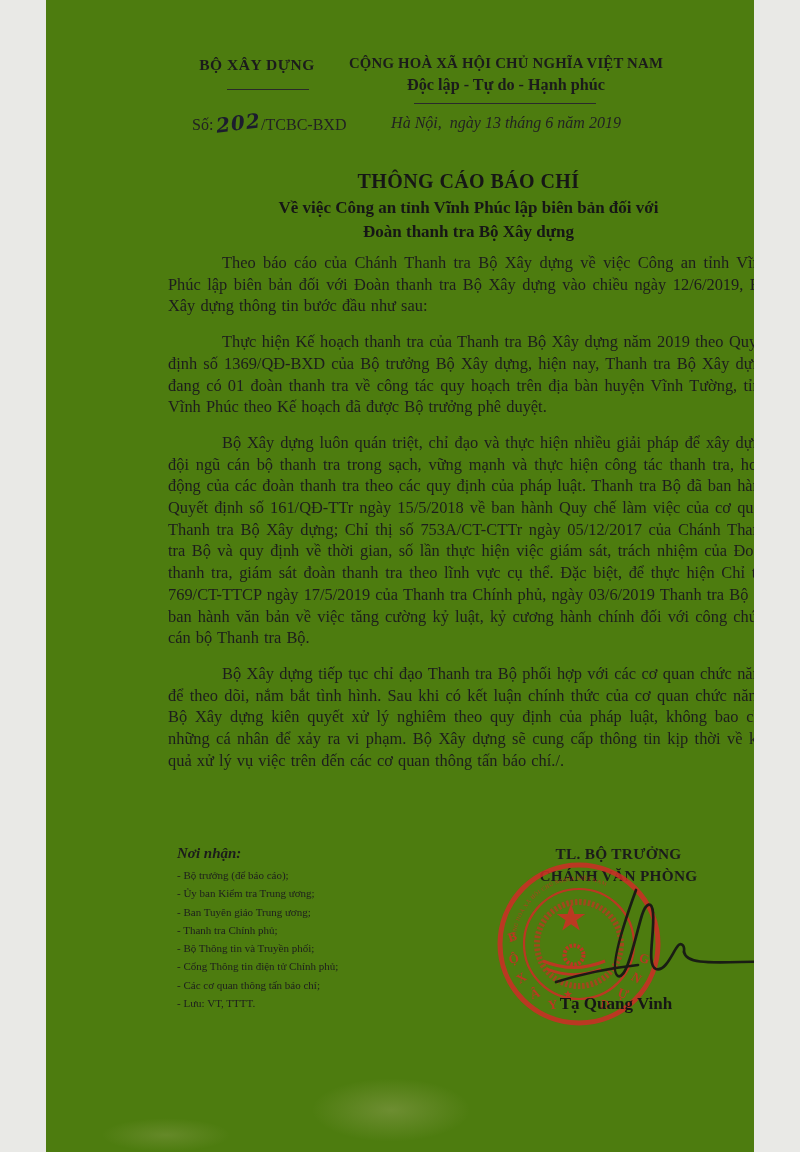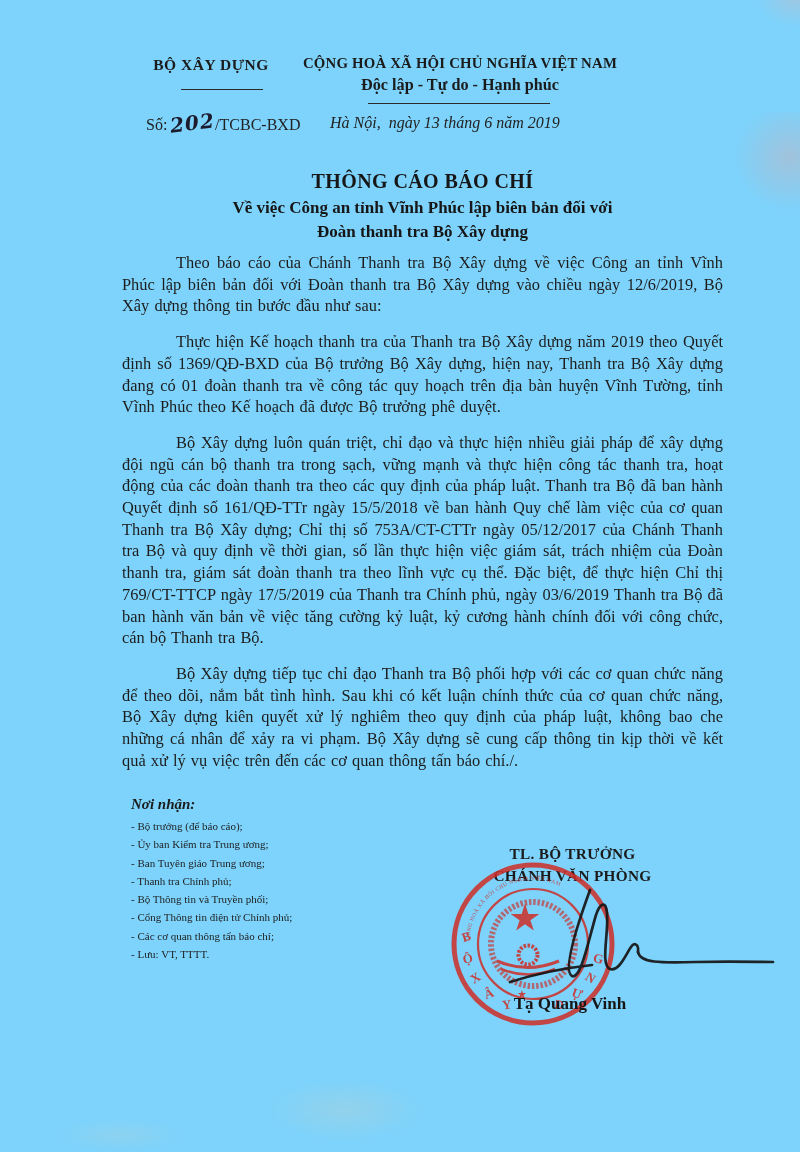--- a/index.html
+++ b/index.html
@@ -1,43 +1,43 @@
 <!DOCTYPE html>
 <html><head>
 <meta charset="utf-8">
 <style>
   html,body{margin:0;padding:0;}
   body{background:#e9e9e6;}
   .page{
-    position:relative;width:800px;height:1152px;margin:0 auto;
-    background:#7dd3fc;overflow:hidden;
+    position:relative;width:708px;height:1152px;margin:0 auto;
+    background:#4d7c0f;overflow:hidden;
     font-family:"Liberation Serif","DejaVu Serif",serif;color:#1d1d1d;
   }
   .abs{position:absolute;}
 
   .org-name{left:130px;top:56px;width:162px;font-weight:bold;font-size:15.5px;letter-spacing:.5px;text-align:center;color:#1b1b1b;}
   .org-underline{left:181px;top:89px;width:82px;height:1.4px;background:#2a2a2a;}
   .so-line{left:146px;top:111px;font-size:16px;color:#222;}
   .hand-number{display:inline-block;font-family:"DejaVu Serif",serif;font-style:italic;font-weight:bold;font-size:20px;letter-spacing:1px;transform:rotate(-7deg);margin:0 0 0 3px;color:#1c1c2e;}
 
   .national-1{left:295px;top:55px;width:330px;text-align:center;font-weight:bold;font-size:14.8px;letter-spacing:.2px;color:#1b1b1b;}
   .national-2{left:295px;top:76px;width:330px;text-align:center;font-weight:bold;font-size:16.2px;color:#1b1b1b;}
   .nat-underline{left:368px;top:103px;width:182px;height:1.4px;background:#2a2a2a;}
-  .date-line{left:330px;top:114px;width:260px;text-align:left;font-style:italic;font-size:16px;white-space:pre;color:#222;}
+  .date-line{left:330px;top:114px;width:260px;text-align:center;font-style:italic;font-size:16px;white-space:pre;color:#222;}
 
   .title-main{left:122px;top:170px;width:601px;text-align:center;font-weight:bold;font-size:20px;letter-spacing:.4px;color:#161616;}
   .subtitle{left:122px;top:196px;width:601px;text-align:center;font-weight:bold;font-size:17px;line-height:24px;color:#161616;}
 
   .body-text{left:122px;top:252px;width:601px;}
   .body-text p{
     margin:0 0 14px 0;font-size:16.4px;line-height:21.7px;
     text-align:justify;text-indent:54px;word-spacing:1px;color:#1d1d1d;
   }
 
-  .recipients{left:131px;top:796px;width:300px;}
+  .recipients{left:131px;top:845px;width:300px;}
   .recipients-label{font-weight:bold;font-style:italic;font-size:15px;margin-bottom:4px;color:#1b1b1b;}
   .recipient-item{font-size:11px;line-height:18.3px;color:#1d1d1d;}
 
   .sig-titles{left:455px;top:843px;width:235px;text-align:center;font-weight:bold;font-size:15.3px;line-height:21.5px;letter-spacing:.3px;color:#1b1b1b;z-index:1;}
   .seal-svg{left:449px;top:860px;z-index:2;filter:blur(.4px);}
   .signature-svg{left:440px;top:853px;z-index:3;}
   .signer-name{left:455px;top:994px;width:230px;text-align:center;font-weight:bold;font-size:17px;color:#161616;z-index:4;}
 
   .smudge{pointer-events:none;}
   .smudge-right{left:733px;top:112px;width:67px;height:100px;background:radial-gradient(ellipse at 85% 45%,rgba(233,158,152,.33),rgba(233,158,152,0) 70%);}

